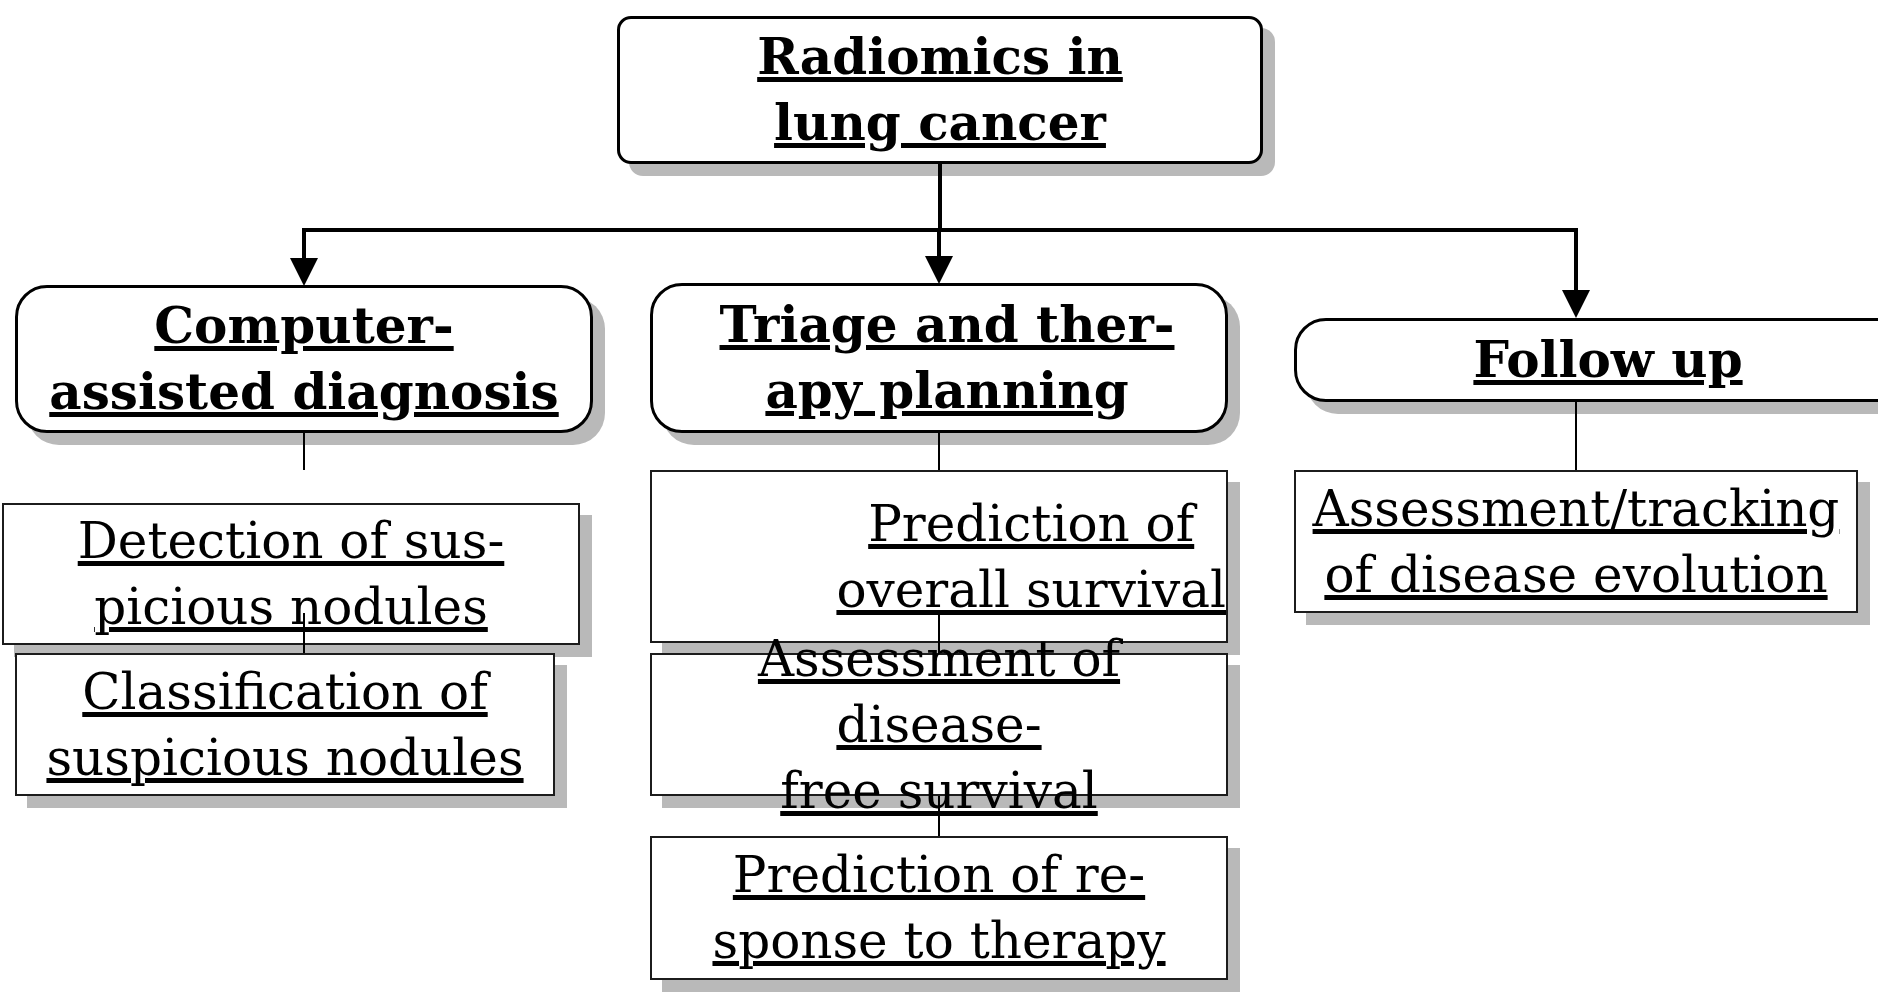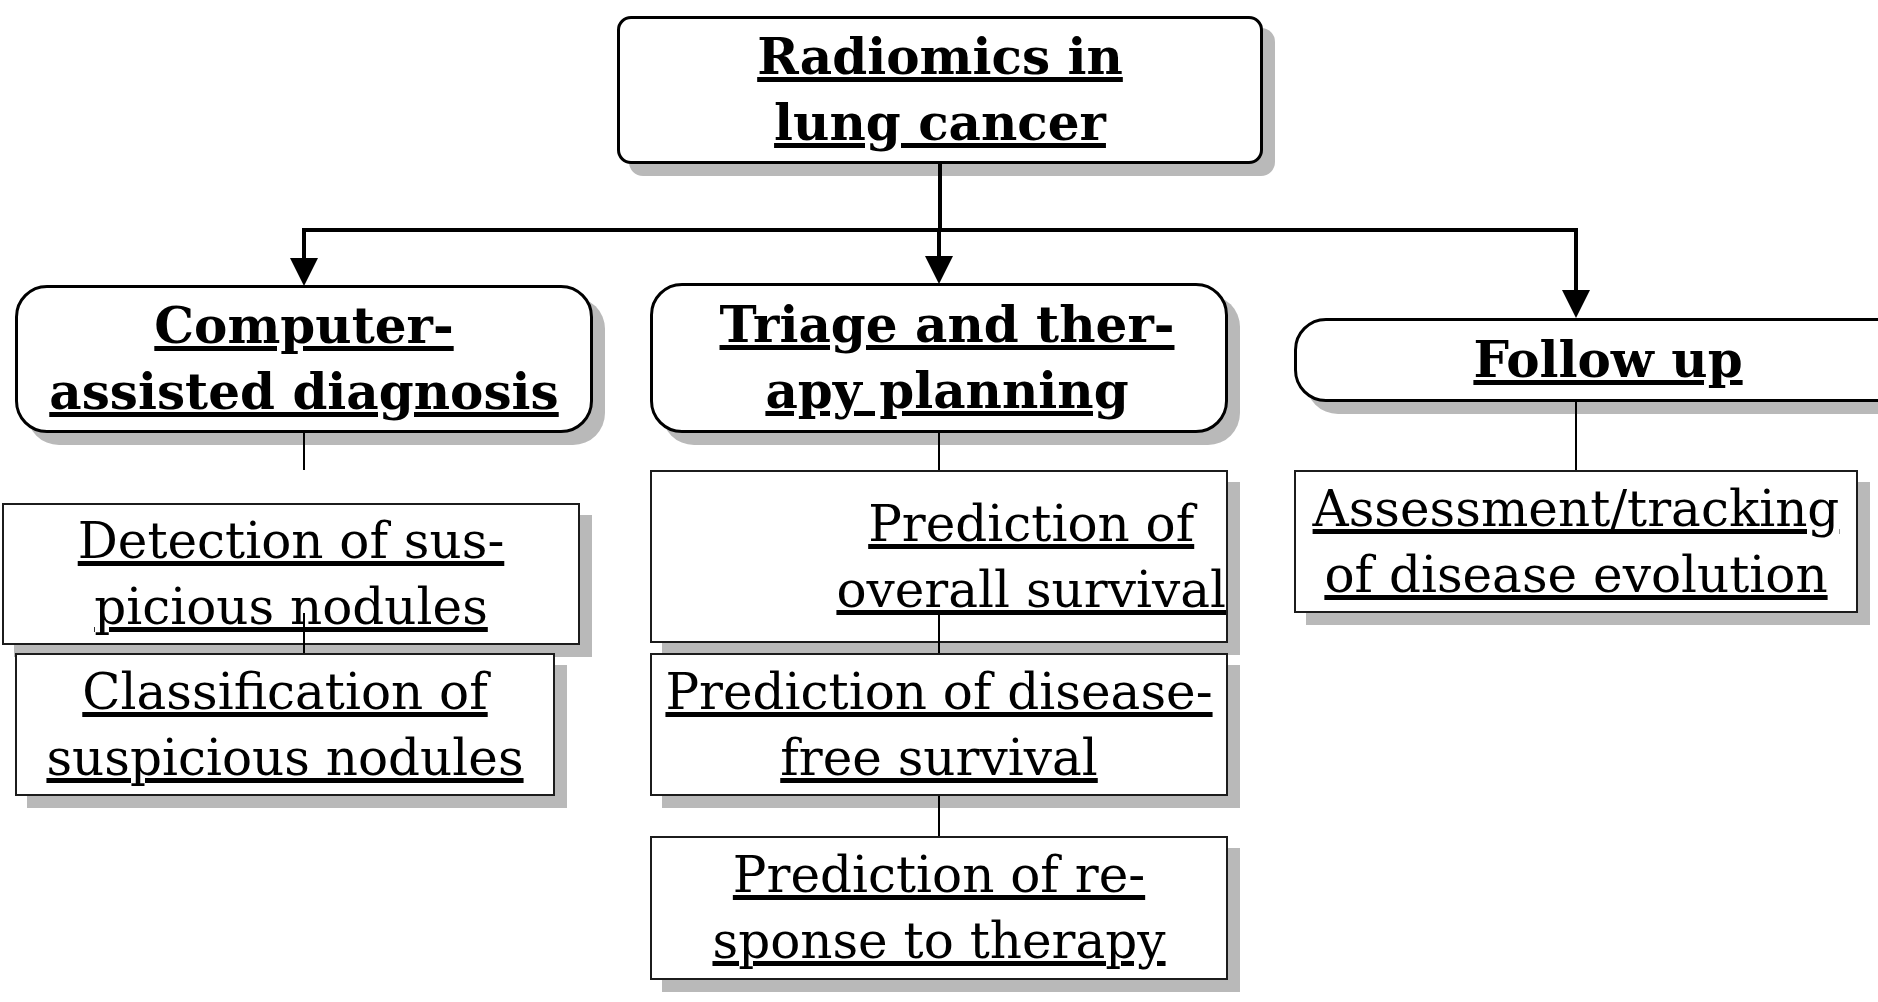--- a/index.html
+++ b/index.html
@@ -113,21 +113,21 @@
   <div class="edge thin" style="left:938px; top:433px; height:37px;"></div>
 
   <div class="box child-box" style="left:650px; top:470px; width:578px; height:173px;justify-content:flex-end;">
     <span class="label">Prediction of
 overall survival</span>
   </div>
 
   <div class="edge thin" style="left:938px; top:613px; height:40px;"></div>
 
   <div class="box child-box" style="left:650px; top:653px; width:578px; height:143px;">
-    <span class="label">Prediction of disease-
+    <span class="label">Assessment of disease-
 free survival</span>
   </div>
 
   <div class="edge thin" style="left:938px; top:796px; height:40px;"></div>
 
   <div class="box child-box" style="left:650px; top:836px; width:578px; height:144px;">
     <span class="label">Prediction of re-
 sponse to therapy</span>
   </div>
 

